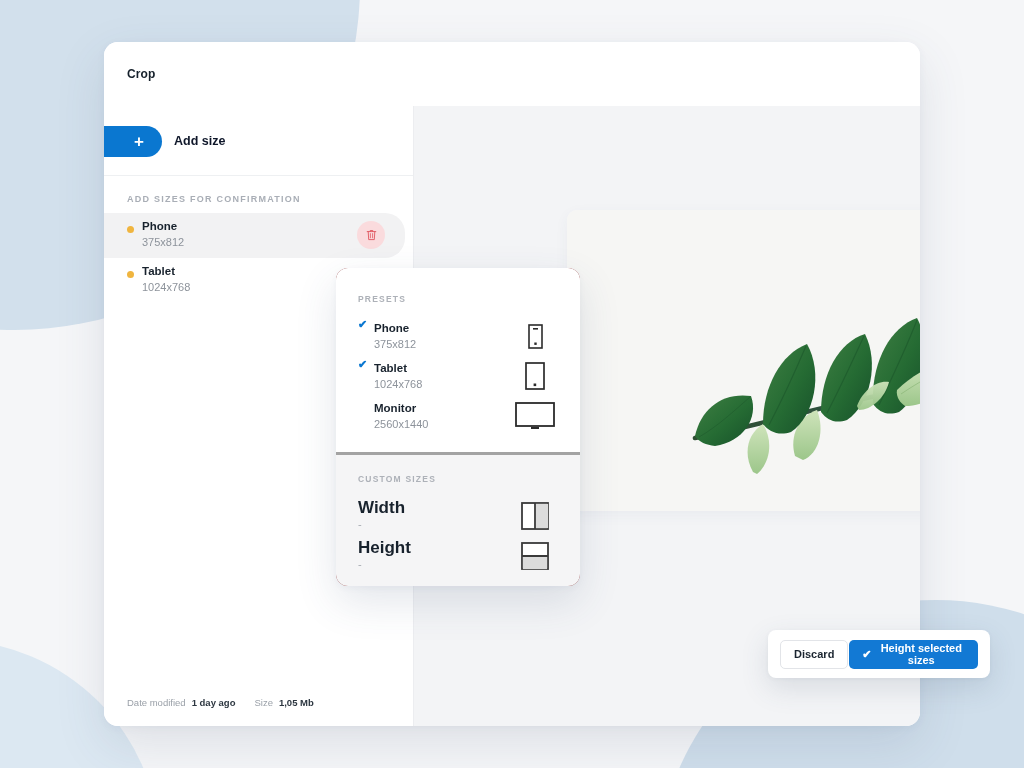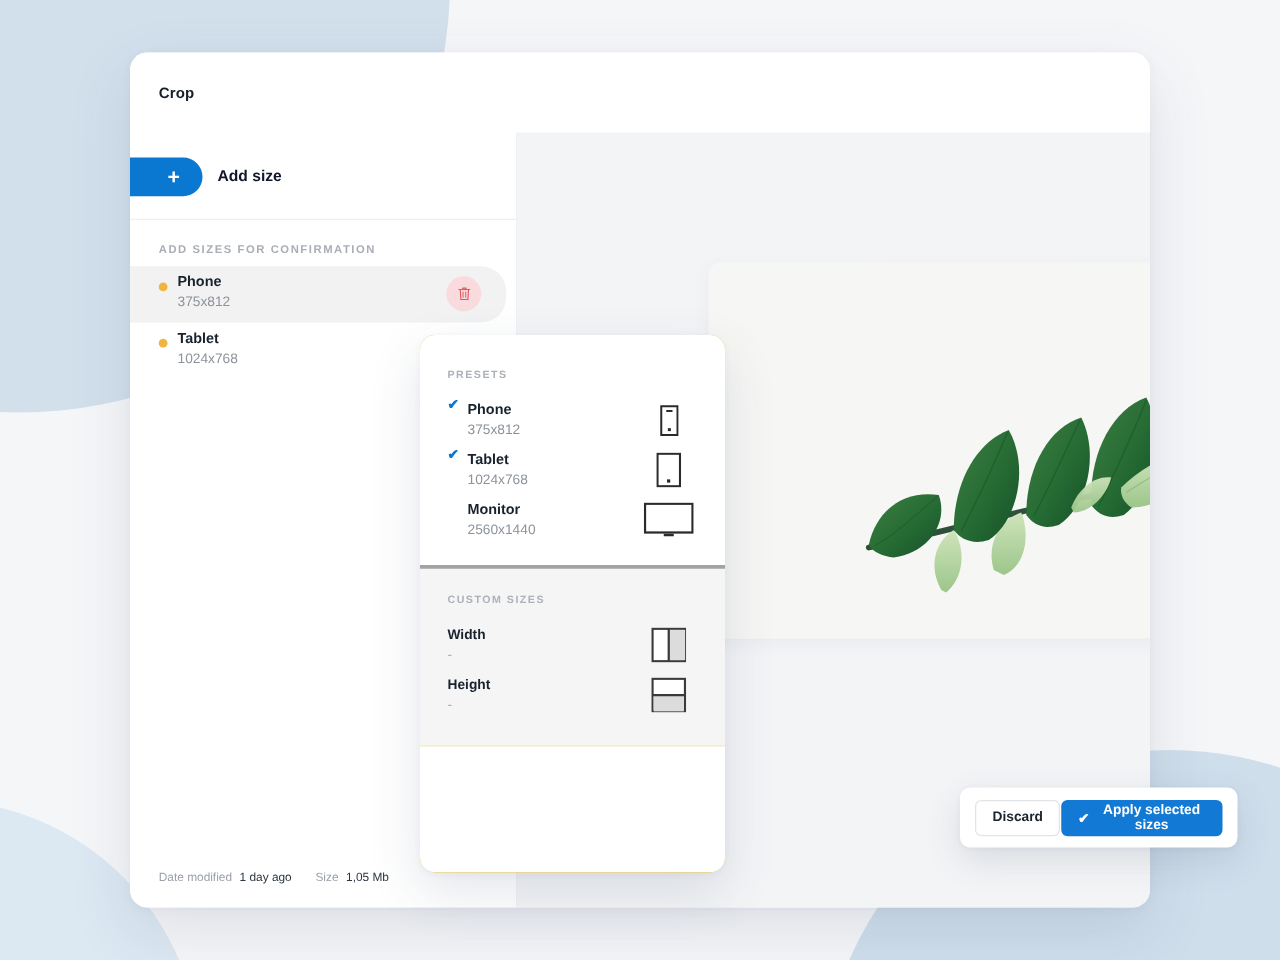--- a/index.html
+++ b/index.html
@@ -191,21 +191,21 @@
 
   .sidebar-footer {
     margin-top: auto;
     padding: 0 0 18px 23px;
     display: flex;
     align-items: baseline;
     gap: 6px;
     font-size: 9.5px;
     color: #9aa0a8;
   }
-  .meta-strong { color: #2c3640; font-weight: normal; }
+  .meta-strong { color: #2c3640; font-weight: bold; }
   .meta-gap { display: inline-block; width: 7px; }
 
   
   .preview {
     flex: 1 1 auto;
     background: #f3f4f6;
     position: relative;
   }
   .photo-card {
     position: absolute;
@@ -219,22 +219,22 @@
     box-shadow: 0 4px 14px rgba(60,80,110,0.05);
   }
   .photo-card svg { display: block; width: 100%; height: 100%; }
 
   
   #presets-popup {
     position: absolute;
     left: 336px;
     top: 268px;
     width: 244px;
-    height: 430px;
-    background: #eab308;
+    height: 318px;
+    background: #7f1d1d;
     border-radius: 12px;
     box-shadow: 0 16px 42px rgba(60,80,110,0.14), 0 2px 6px rgba(60,80,110,0.05);
     overflow: hidden;
     display: flex;
     flex-direction: column;
   }
   .pop-section { padding: 0 22px; }
   .pop-section.presets {
     background: #ffffff;
     padding-top: 26px;
@@ -301,21 +301,21 @@
   }
 
   .custom-row {
     display: flex;
     align-items: center;
     min-height: 40px;
     cursor: pointer;
   }
   .custom-texts { flex: 1 1 auto; }
   .custom-label {
-    font-size: 11px;
+    font-size: 17px;
     font-weight: bold;
     color: #18222d;
     line-height: 16px;
   }
   .custom-value {
     font-size: 11px;
     color: #a6abb2;
     line-height: 16px;
   }
 
@@ -572,17 +572,17 @@
       </div>
     </div>
 
     <div class="pop-blank"></div>
   </div>
 
   <div id="actionbar">
     <button class="btn-discard">Discard</button>
     <button class="btn-apply">
       <span class="check-mark-w">✔</span>
-      <span>Apply selected sizes</span>
+      <span>Height selected sizes</span>
     </button>
   </div>
 
 </div>
 
 </body></html>

